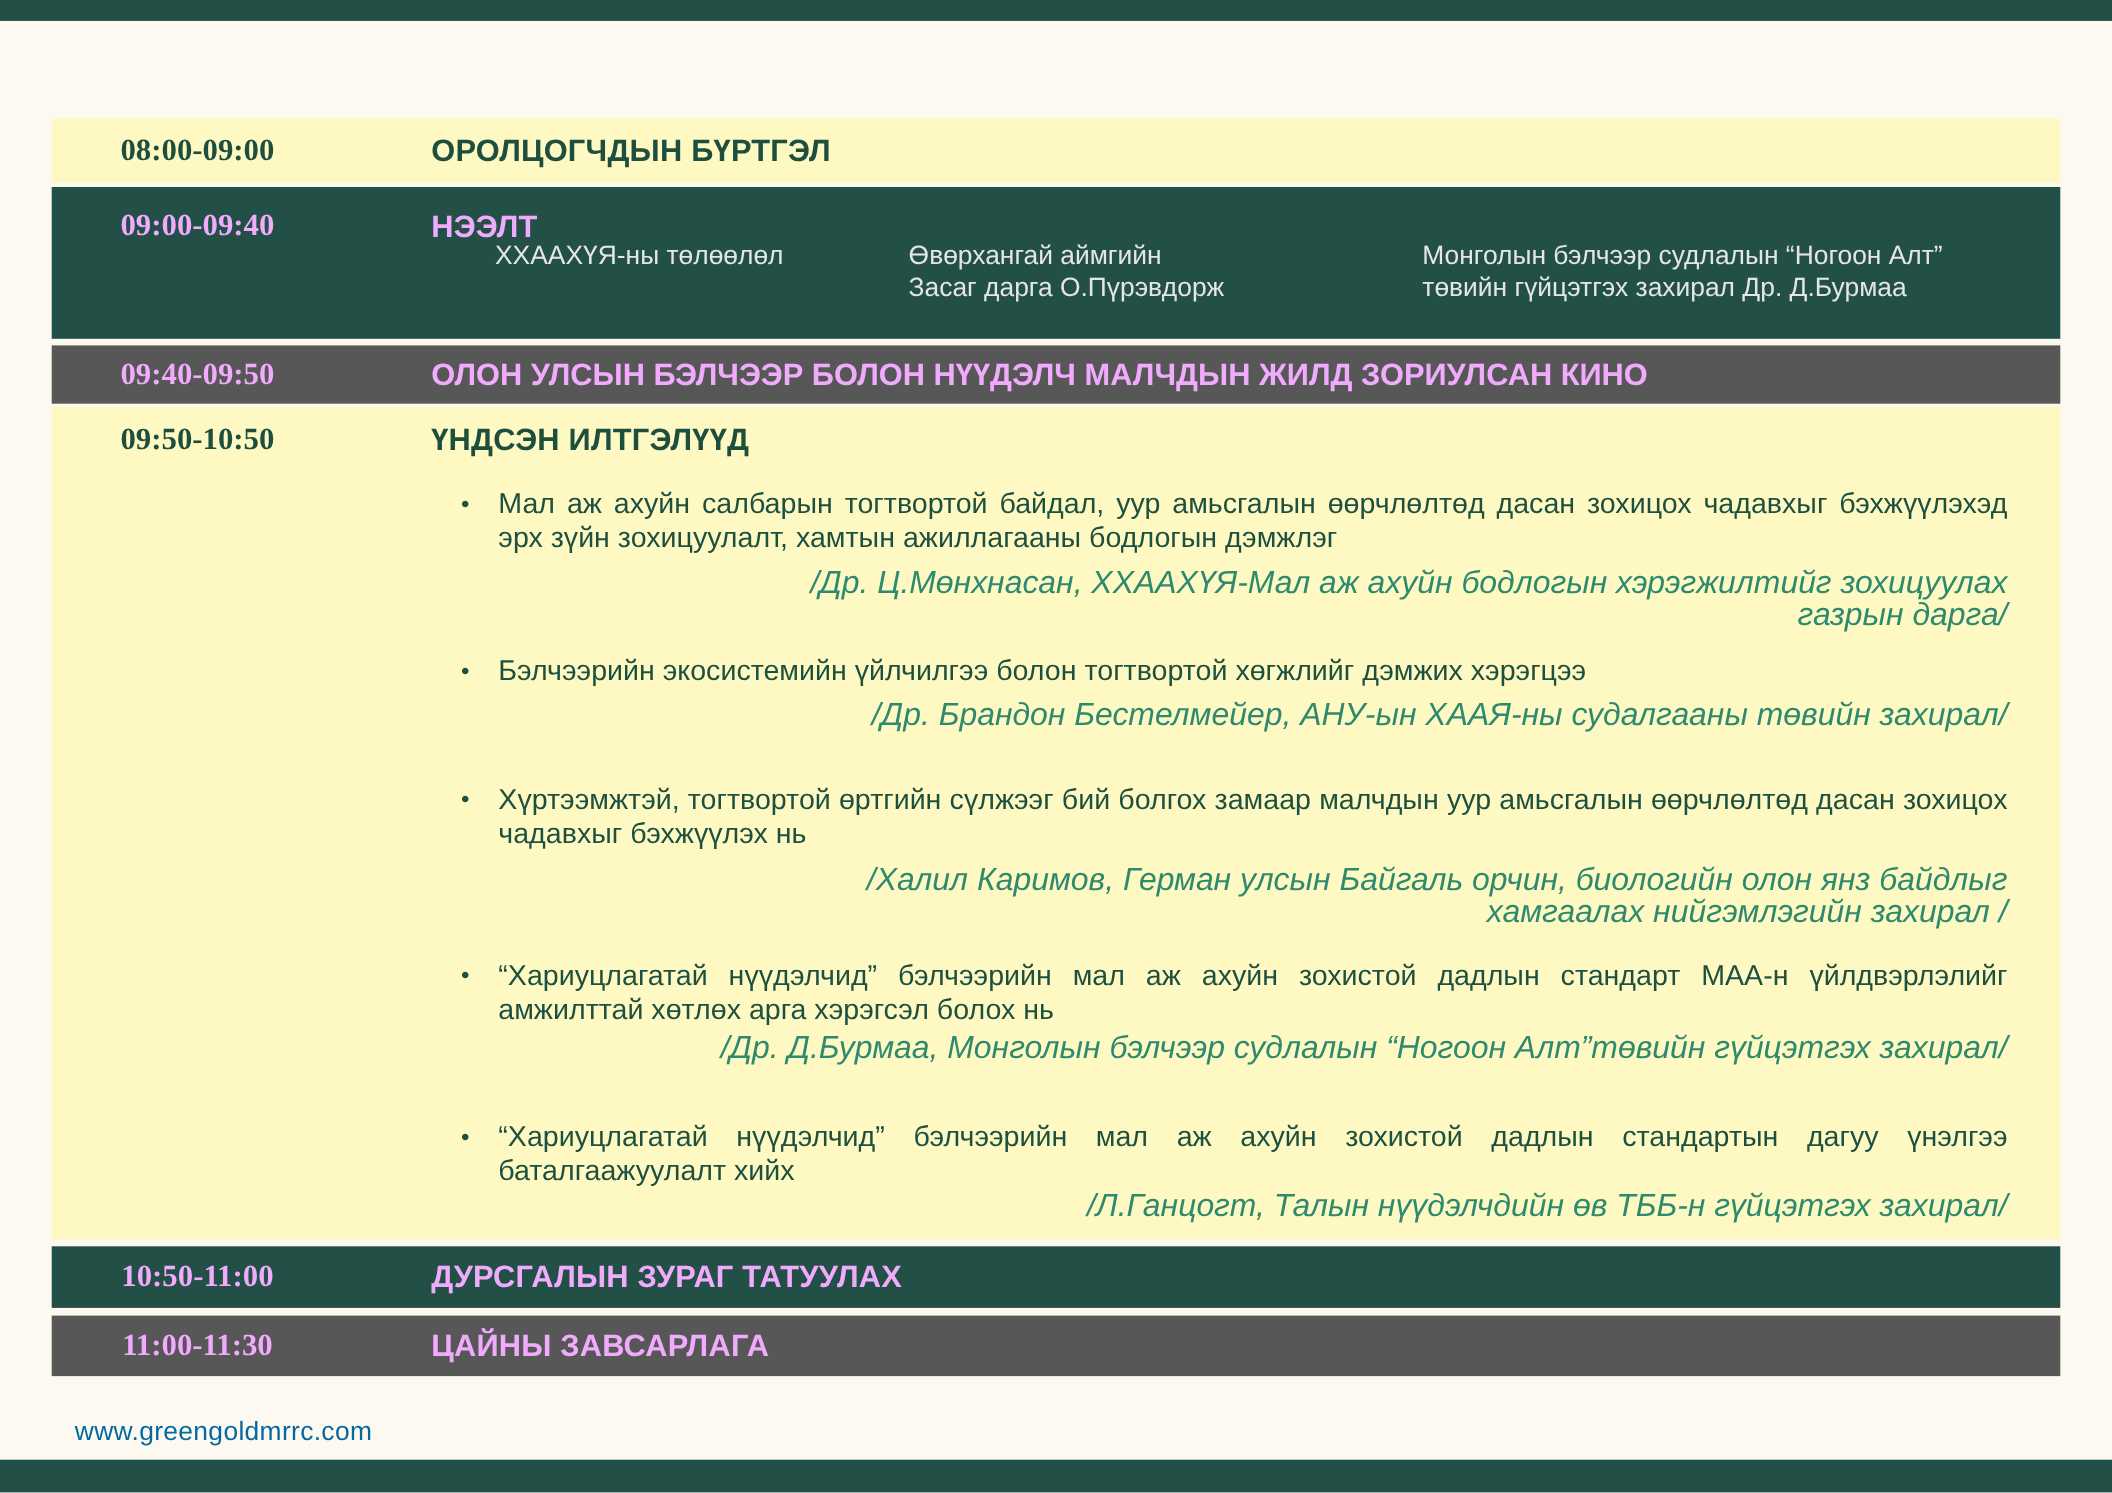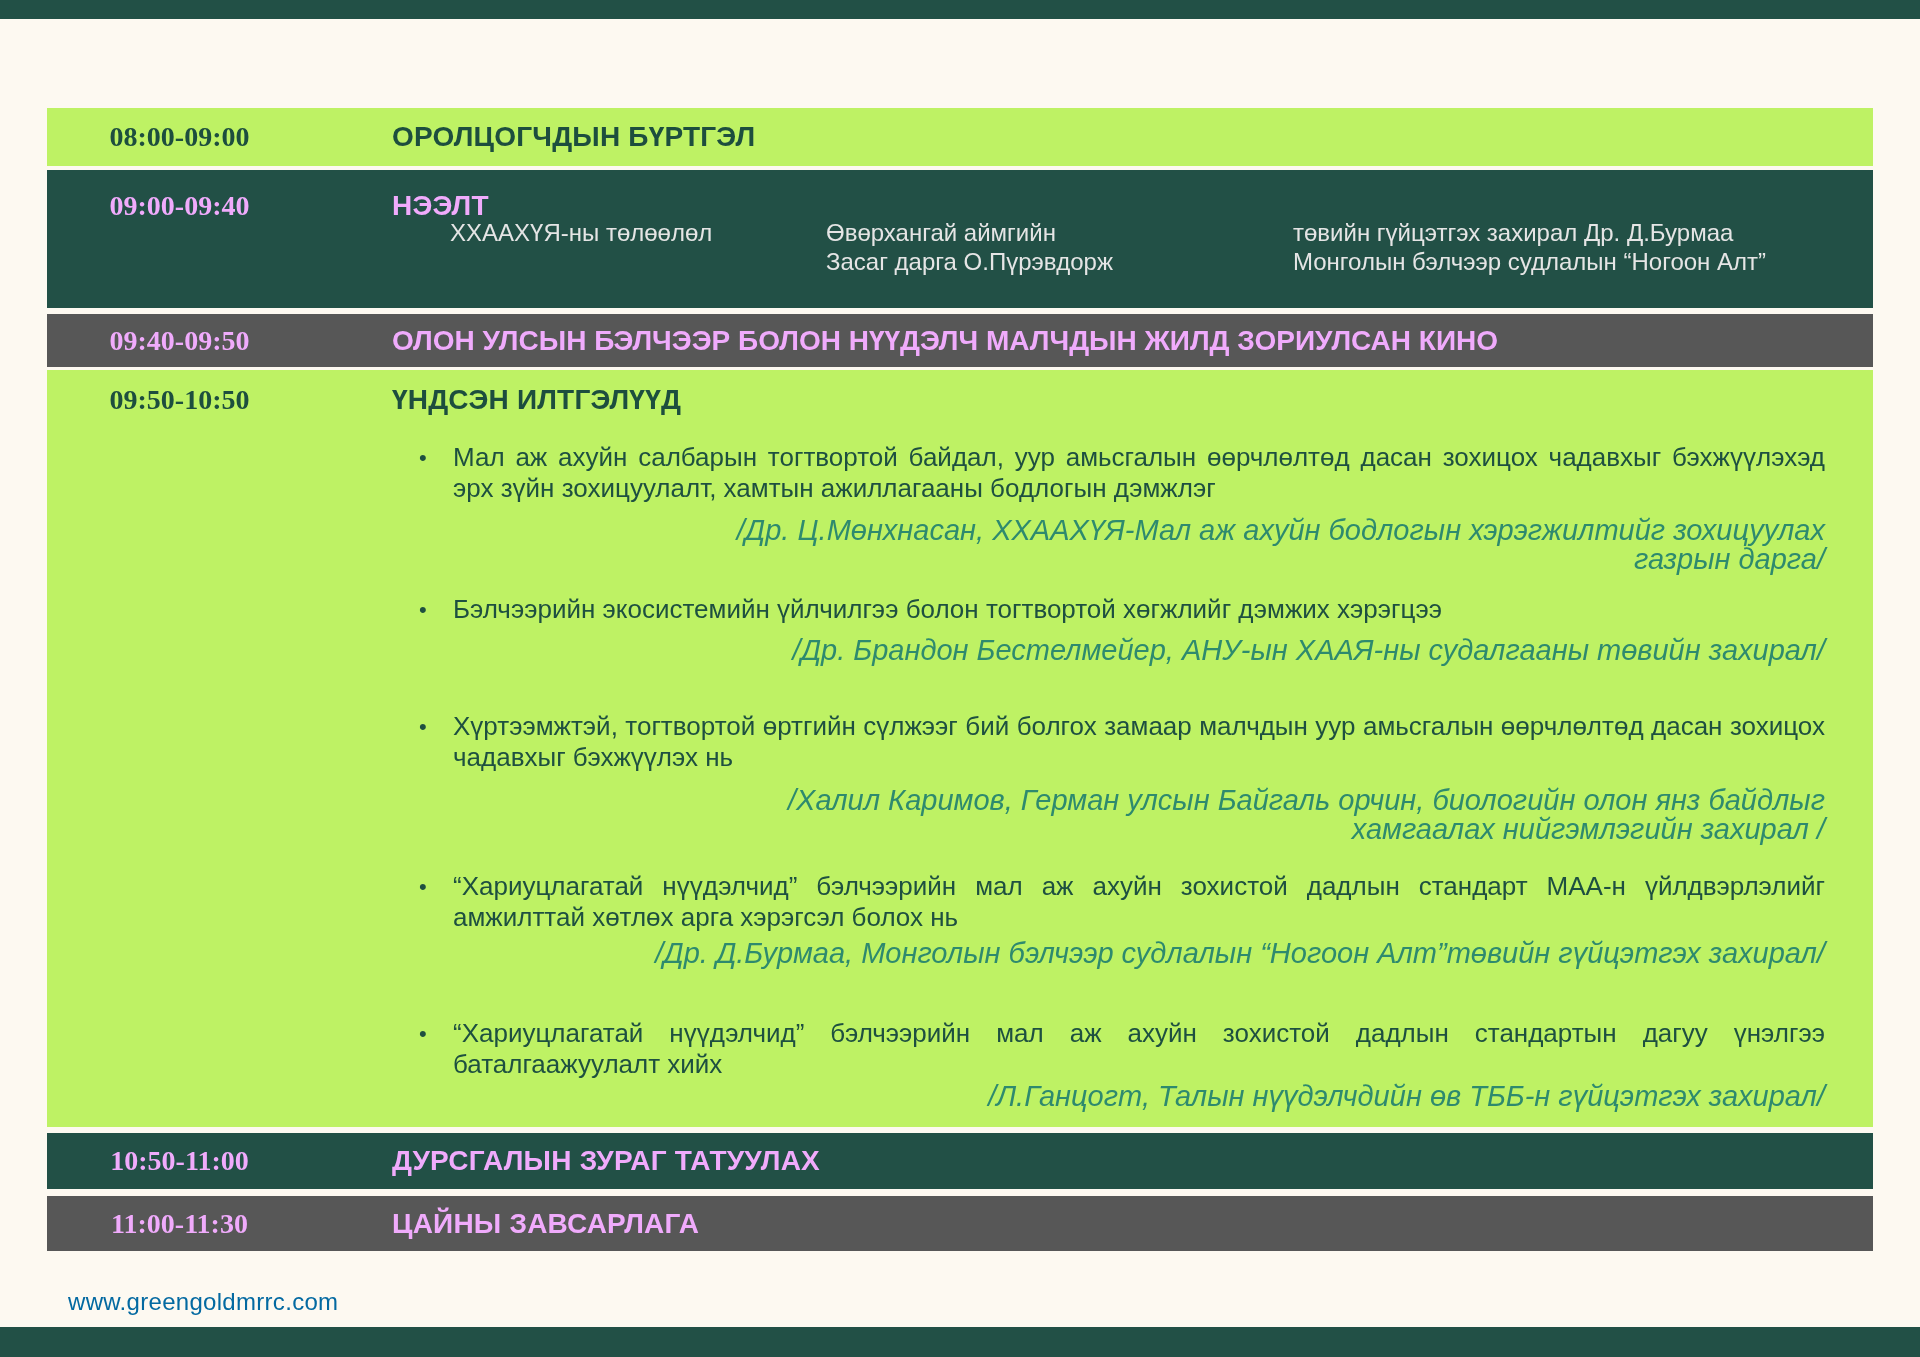--- a/index.html
+++ b/index.html
@@ -4,21 +4,21 @@
 <style>
   html,body{margin:0;padding:0;background:#fdf9f1;}
   .page{position:relative;width:1920px;height:1357px;background:#fdf9f1;overflow:hidden;
         font-family:"Liberation Sans",sans-serif;}
   .fullbar{position:absolute;left:0;width:1920px;background:#225046;}
   .topbar{top:0;height:19px;}
   .bottombar{top:1327px;height:30px;}
   .band{position:absolute;left:47px;width:1826px;}
   .band-green{background:#225046;}
   .band-gray{background:#575757;}
-  .band-light{background:#bef264;}
+  .band-light{background:#fef9c3;}
   .time{position:absolute;left:0;top:0;width:265px;text-align:center;
         font-family:"Liberation Serif",serif;font-weight:bold;font-size:28px;}
   .title{position:absolute;left:345px;top:0;font-weight:bold;font-size:28px;letter-spacing:.2px;white-space:nowrap;}
   .on-dark{color:#f0abfc;}
   .on-light{color:#1d4e3e;}
   .row-reg{top:108px;height:58px;}
   .row-reg .time,.row-reg .title{line-height:58px;height:58px;}
   .row-open{top:170px;height:138px;}
   .row-open .time,.row-open .title{top:16px;line-height:40px;}
   .speakers{position:absolute;top:48px;left:0;width:100%;}
@@ -65,22 +65,22 @@
     <div class="title on-dark">НЭЭЛТ</div>
     <div class="speakers">
       <div class="spk spk1">
         <div>ХХААХҮЯ-ны төлөөлөл</div>
       </div>
       <div class="spk spk2">
         <div>Өвөрхангай аймгийн</div>
         <div>Засаг дарга О.Пүрэвдорж</div>
       </div>
       <div class="spk spk3">
+        <div>Монголын бэлчээр судлалын “Ногоон Алт”</div>
         <div>төвийн гүйцэтгэх захирал Др. Д.Бурмаа</div>
-        <div>Монголын бэлчээр судлалын “Ногоон Алт”</div>
       </div>
     </div>
   </div>
 
   <div class="band band-gray row-film">
     <div class="time on-dark">09:40-09:50</div>
     <div class="title on-dark">ОЛОН УЛСЫН БЭЛЧЭЭР БОЛОН НҮҮДЭЛЧ МАЛЧДЫН ЖИЛД ЗОРИУЛСАН КИНО</div>
   </div>
 
   <div class="band band-light row-key">

